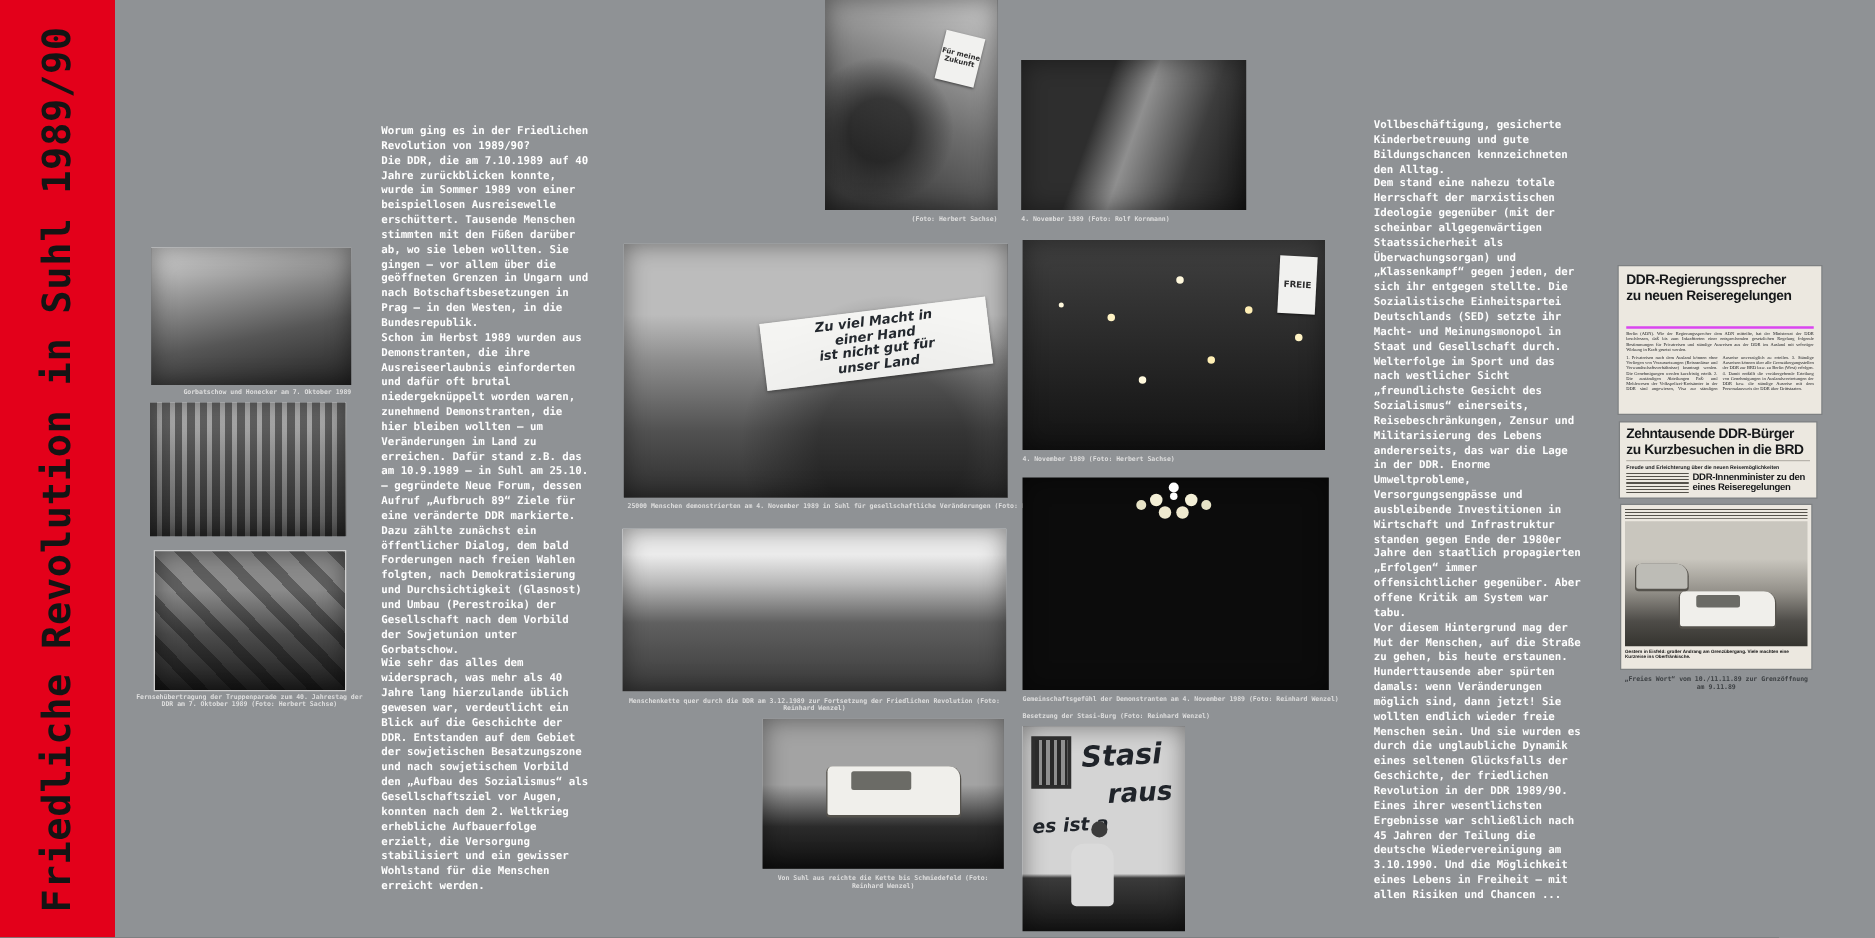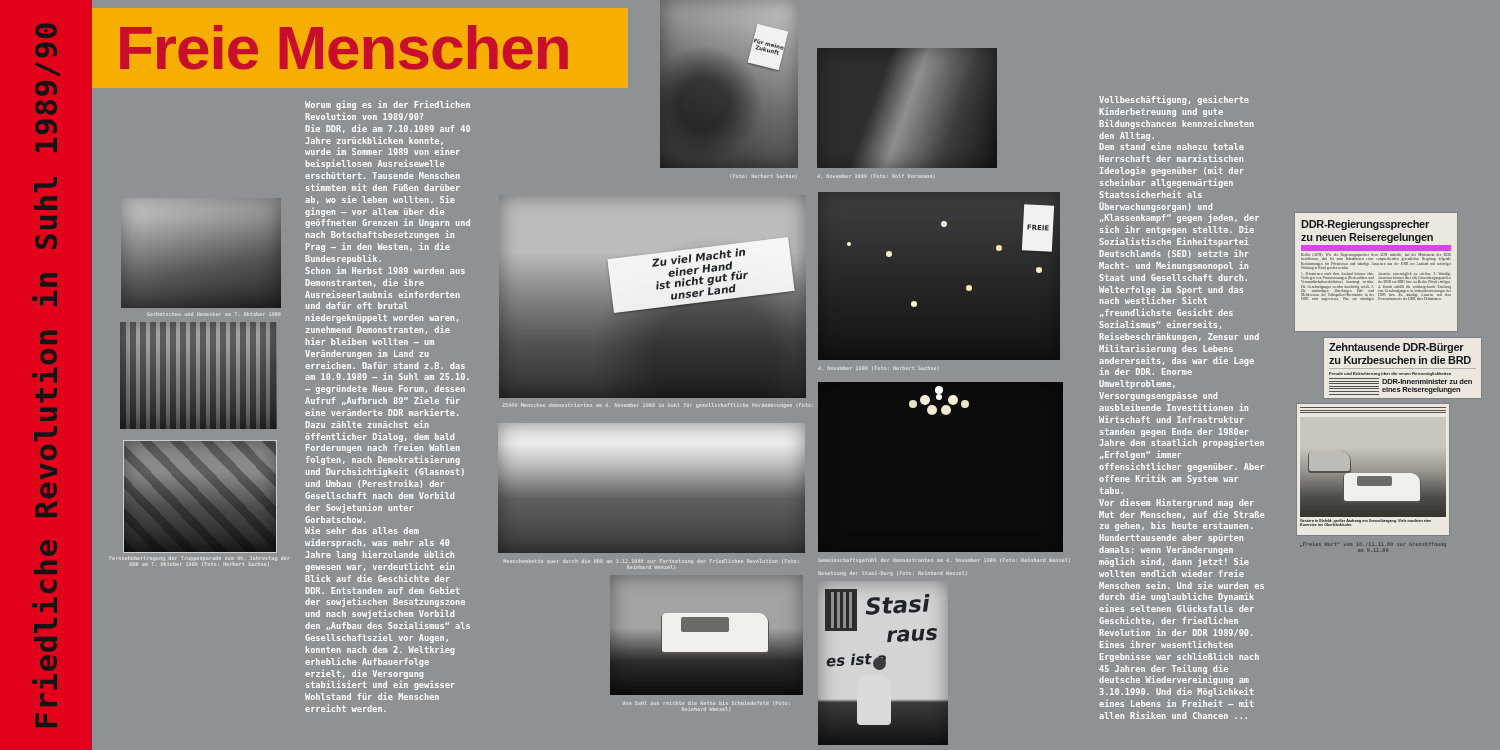--- a/index.html
+++ b/index.html
@@ -51,42 +51,39 @@
     190px 26px 0 1px #fff3c4,65px 60px 0 1px #fff8dc,120px 44px 0 1px #ffefb5;}
   .window-bars{position:absolute;left:5%;top:5%;width:26px;height:36px;border:3px solid #2e2e2e;
     background:repeating-linear-gradient(90deg,#2a2a2a 0 3px,#8f8f8f 3px 6px);}
   .sprayer-body{position:absolute;left:30%;bottom:12%;width:34px;height:50px;border-radius:10px 12px 4px 4px;background:#dadada;}
   .sprayer-head{position:absolute;left:42%;bottom:46%;width:13px;height:13px;border-radius:50%;background:#3c3c3c;}
   .trabi{position:absolute;background:#f0efeb;border-radius:4px 9px 2px 2px;box-shadow:0 1px 0 1px #55524c;}
   .trabi .win{position:absolute;left:18%;top:10%;width:45%;height:38%;background:#6b6b66;border-radius:2px;}
   
   .clip{position:absolute;background:#ECE8E0;color:#16181a;box-sizing:border-box;box-shadow:0 0 0 1px rgba(0,0,0,.12);}
   .clip-headline{font:700 11px/12.5px "Liberation Sans",sans-serif;letter-spacing:-.3px;white-space:pre-line;
-    border-bottom:6px solid #d946ef;padding-bottom:2px;margin-bottom:2px;}
+    border-bottom:2px solid #d946ef;padding-bottom:18px;margin-bottom:2px;}
   .clip-tiny{font:400 3.6px/4.3px "Liberation Serif",serif;text-align:justify;color:#1c1e20;}
   .twocol{column-count:2;column-gap:4px;margin-top:1.5px;}
   .subhead{font:700 4.2px/5px "Liberation Sans",sans-serif;border-top:1px solid #b8b4ac;margin-top:2px;padding-top:1.5px;}
   .kicker{font:700 7.6px/8.6px "Liberation Sans",sans-serif;letter-spacing:-.2px;}
   .greek{background:repeating-linear-gradient(180deg,#55524b 0,#55524b 1px,transparent 1px,transparent 2.6px);}
   .np-photo{position:relative;background:linear-gradient(180deg,#c9c6be 0 30%,#96938c 55%,#4e4c48 80%,#35342f);}
   .np-cap{font:700 3.7px/4.4px "Liberation Sans",sans-serif;color:#111;margin-top:1.5px;}
   .source-cap{position:absolute;font:700 5.2px/6.2px "DejaVu Sans Mono",monospace;color:#3d4144;text-align:center;}
 </style>
 </head>
 <body>
 
 <div id="panel">
 
   <div id="stripe" class="abs">
     <div id="stripe-text">Friedliche Revolution in Suhl 1989/90</div>
   </div>
 
-  <div id="band" class="abs">
-    <div id="title">Freie Menschen</div>
-  </div>
 
   <div class="photo ph-gorb" style="left:121px;top:198px;width:160px;height:110px;"></div>
   <div class="cap right" style="left:121px;top:311px;width:160px;">Gorbatschow und Honecker am 7. Oktober 1989</div>
 
   <div class="photo ph-sold" style="left:120px;top:322px;width:157px;height:107px;"></div>
 
   <div class="photo ph-tank" style="left:123px;top:440px;width:152px;height:111px;"></div>
   <div class="cap center" style="left:97px;top:555px;width:205px;">Fernsehübertragung der Truppenparade zum 40. Jahrestag der
 DDR am 7. Oktober 1989  (Foto: Herbert Sachse)</div>
 
@@ -244,21 +241,21 @@
 eines Lebens in Freiheit – mit
 allen Risiken und Chancen ...</div>
 
   <div class="clip" style="left:1295px;top:213px;width:162px;height:118px;padding:5px 6px;">
     <div class="clip-headline">DDR-Regierungssprecher
 zu neuen Reiseregelungen</div>
     <div class="clip-tiny">Berlin (ADN). Wie der Regierungssprecher dem ADN mitteilte, hat der Ministerrat der DDR beschlossen, daß bis zum Inkrafttreten einer entsprechenden gesetzlichen Regelung folgende Bestimmungen für Privatreisen und ständige Ausreisen aus der DDR ins Ausland mit sofortiger Wirkung in Kraft gesetzt werden.</div>
     <div class="clip-tiny twocol">1. Privatreisen nach dem Ausland können ohne Vorliegen von Voraussetzungen (Reiseanlässe und Verwandtschaftsverhältnisse) beantragt werden. Die Genehmigungen werden kurzfristig erteilt. 2. Die zuständigen Abteilungen Paß- und Meldewesen der Volkspolizei-Kreisämter in der DDR sind angewiesen, Visa zur ständigen Ausreise unverzüglich zu erteilen. 3. Ständige Ausreisen können über alle Grenzübergangsstellen der DDR zur BRD bzw. zu Berlin (West) erfolgen. 4. Damit entfällt die vorübergehende Erteilung von Genehmigungen in Auslandsvertretungen der DDR bzw. die ständige Ausreise mit dem Personalausweis der DDR über Drittstaaten.</div>
   </div>
 
-  <div class="clip" style="left:1296px;top:338px;width:157px;height:60px;padding:3px 5px;margin-left:28px;">
+  <div class="clip" style="left:1296px;top:338px;width:157px;height:60px;padding:3px 5px;">
     <div class="clip-headline" style="border-bottom:none;padding-bottom:0;margin-bottom:0;">Zehntausende DDR-Bürger
 zu Kurzbesuchen in die BRD</div>
     <div class="subhead">Freude und Erleichterung über die neuen Reisemöglichkeiten</div>
     <div style="display:flex;gap:3px;margin-top:2px;">
       <div class="greek" style="flex:1;height:17px;"></div>
       <div class="kicker" style="width:94px;">DDR-Innenminister zu den eines Reiseregelungen</div>
     </div>
   </div>
 
   <div class="clip" style="left:1297px;top:404px;width:152px;height:131px;padding:3px;">

